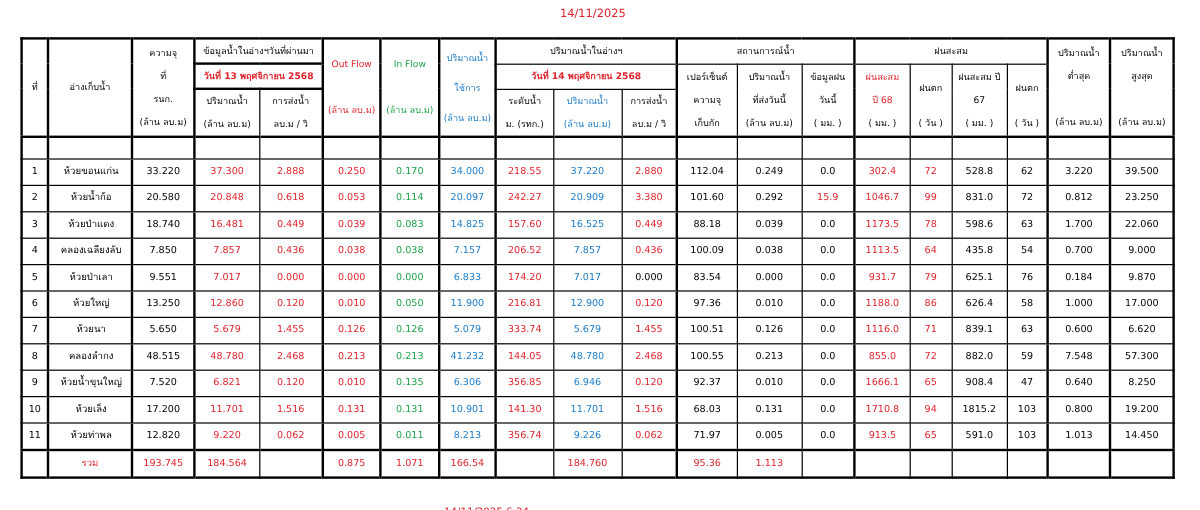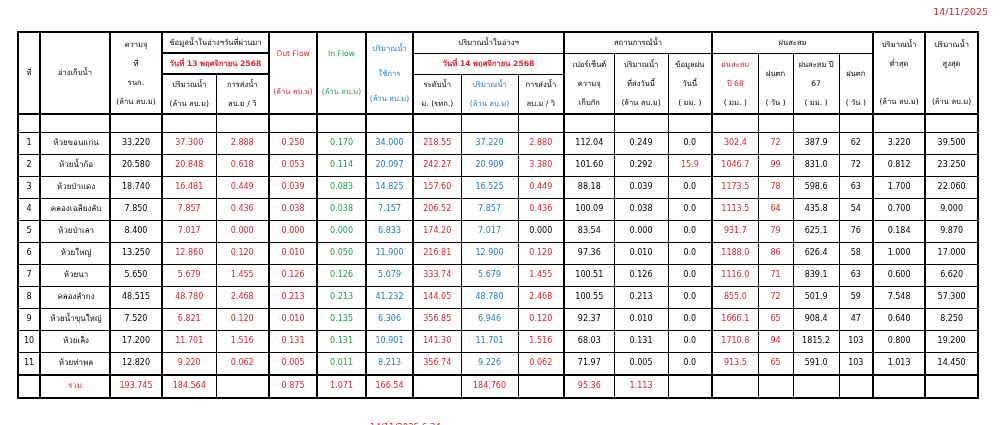--- a/index.html
+++ b/index.html
@@ -1,18 +1,18 @@
 <!DOCTYPE html>
 <html><head>
 <meta charset="utf-8">
 <style>
   html, body { margin:0; padding:0; background:#ffffff; }
   body { width:1000px; height:425px; position:relative; overflow:hidden;
          font-family:"DejaVu Sans", "Liberation Sans", sans-serif; color:#000; }
-  .title { position:absolute; top:6px; left:0; width:988px; text-align:right;
+  .title { position:absolute; top:6px; left:0; width:988px; text-align:center;
            font-size:9.5px; color:#e0232c; }
   .footer { position:absolute; top:422px; left:370px; font-size:8.5px; color:#e0232c; }
   table.rep { position:absolute; top:31px; left:17px; border-collapse:collapse;
               table-layout:fixed; width:960px; border:2px solid #000; }
   table.rep td { border:1px solid #000; text-align:center; vertical-align:middle;
                  font-size:7.6px; padding:0; white-space:nowrap; overflow:hidden; line-height:1.05; }
   table.rep td.thick-r { border-right:2px solid #000; }
   tr.h1 td { height:19px; }
   tr.h2 td { height:19px; }
   tr.h3 td { height:38px; }
@@ -189,21 +189,21 @@
         <td class="green thick-r">0.170</td>
         <td class="blue thick-r">34.000</td>
         <td class="red">218.55</td>
         <td class="blue">37.220</td>
         <td class="red thick-r">2.880</td>
         <td class="">112.04</td>
         <td class="">0.249</td>
         <td class="thick-r">0.0</td>
         <td class="red">302.4</td>
         <td class="red">72</td>
-        <td class="">387.9</td>
+        <td class="">528.8</td>
         <td class="thick-r">62</td>
         <td class="thick-r">3.220</td>
         <td class="">39.500</td>
       </tr>
       <tr class="data">
         <td class="thick-r">2</td>
         <td class="name thick-r">ห้วยน้ำก้อ</td>
         <td class="thick-r">20.580</td>
         <td class="red">20.848</td>
         <td class="red thick-r">0.618</td>
@@ -263,21 +263,21 @@
         <td class="red">1113.5</td>
         <td class="red">64</td>
         <td class="">435.8</td>
         <td class="thick-r">54</td>
         <td class="thick-r">0.700</td>
         <td class="">9.000</td>
       </tr>
       <tr class="data">
         <td class="thick-r">5</td>
         <td class="name thick-r">ห้วยป่าเลา</td>
-        <td class="thick-r">8.400</td>
+        <td class="thick-r">9.551</td>
         <td class="red">7.017</td>
         <td class="red thick-r">0.000</td>
         <td class="red thick-r">0.000</td>
         <td class="green thick-r">0.000</td>
         <td class="blue thick-r">6.833</td>
         <td class="red">174.20</td>
         <td class="blue">7.017</td>
         <td class="black thick-r">0.000</td>
         <td class="">83.54</td>
         <td class="">0.000</td>
@@ -343,21 +343,21 @@
         <td class="green thick-r">0.213</td>
         <td class="blue thick-r">41.232</td>
         <td class="red">144.05</td>
         <td class="blue">48.780</td>
         <td class="red thick-r">2.468</td>
         <td class="">100.55</td>
         <td class="">0.213</td>
         <td class="thick-r">0.0</td>
         <td class="red">855.0</td>
         <td class="red">72</td>
-        <td class="">501.9</td>
+        <td class="">882.0</td>
         <td class="thick-r">59</td>
         <td class="thick-r">7.548</td>
         <td class="">57.300</td>
       </tr>
       <tr class="data">
         <td class="thick-r">9</td>
         <td class="name thick-r">ห้วยน้ำขุนใหญ่</td>
         <td class="thick-r">7.520</td>
         <td class="red">6.821</td>
         <td class="red thick-r">0.120</td>

